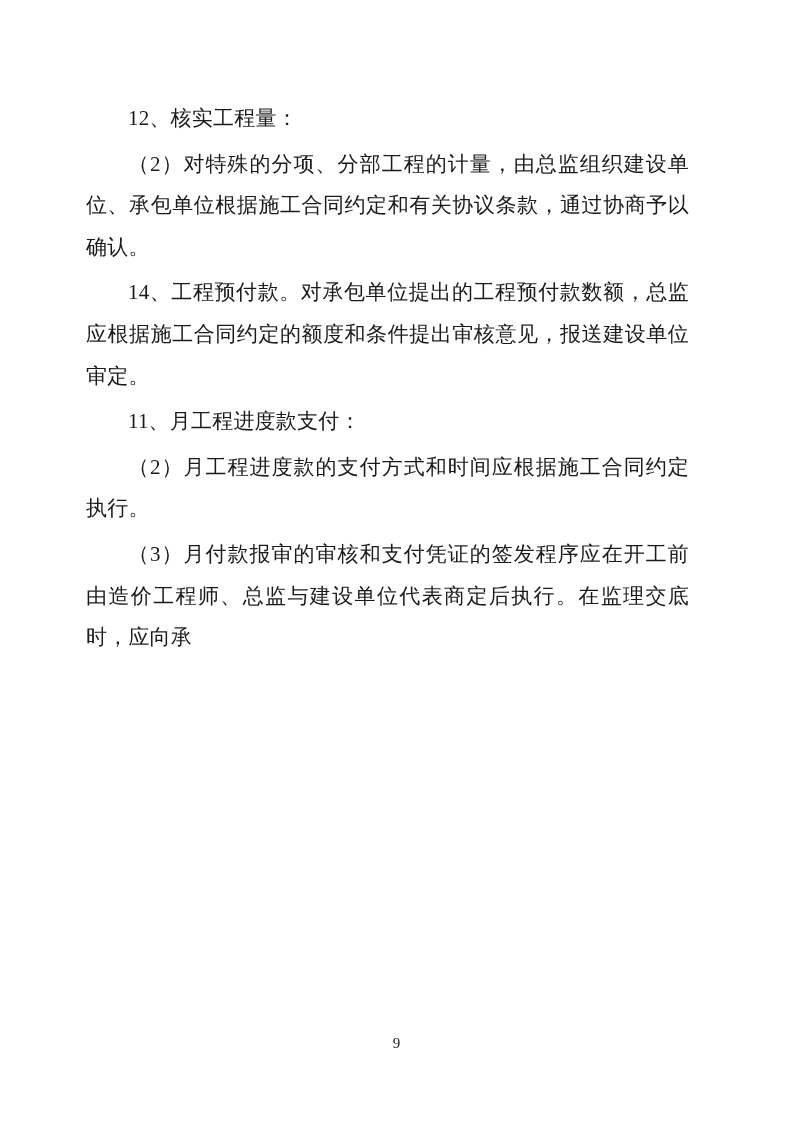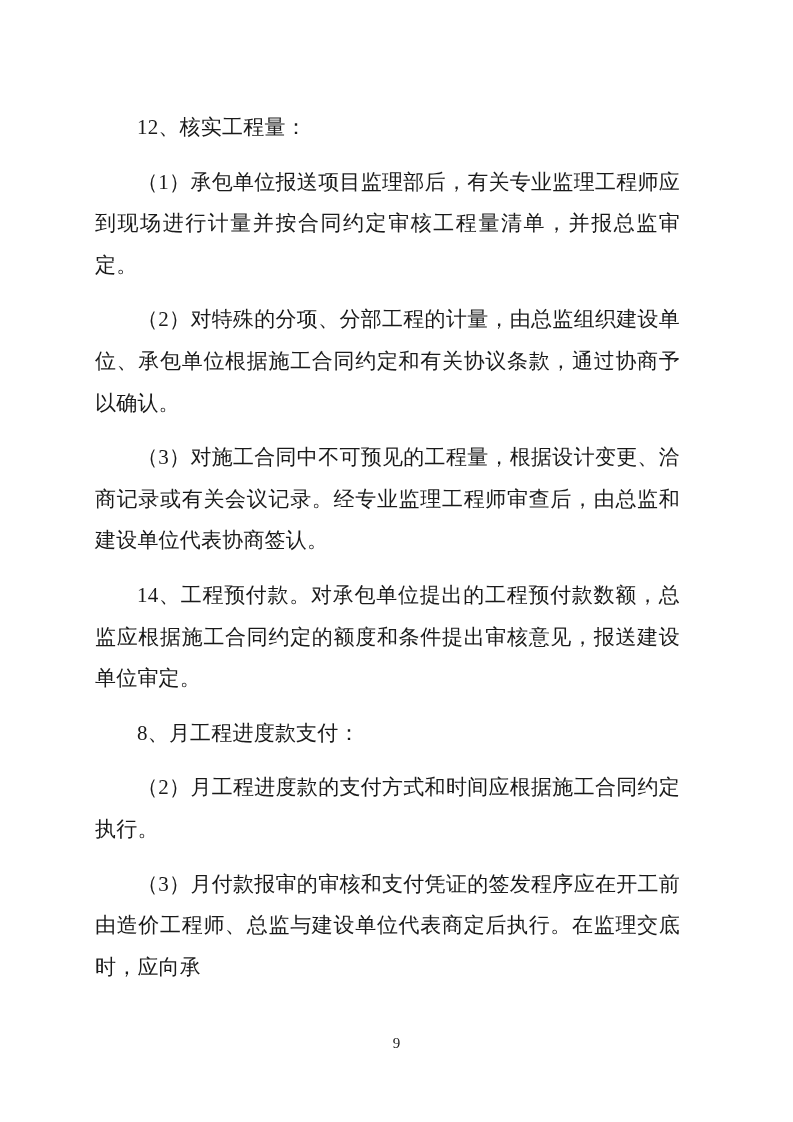--- a/index.html
+++ b/index.html
@@ -16,21 +16,21 @@
     font-family: "Liberation Serif", "DejaVu Serif", serif;
     color: #1a1a1a;
   }
   .content {
     position: absolute;
     left: 82px;
     top: 94px;
     width: 611px;
   }
   .content p {
-    margin: 13px;
+    margin: 4px;
     padding: 0;
     font-size: 21px;
     line-height: 41.6px;
     text-align: justify;
     text-indent: 2em;
     letter-spacing: 0.2px;
     word-break: break-all;
   }
   .footer {
     position: absolute;
@@ -42,22 +42,20 @@
     line-height: 20px;
     color: #1a1a1a;
   }
 </style>
 </head>
 <body>
 
 <div class="page">
   <div class="content">
     <p>12、核实工程量：</p>
-    <p>（1）承包单位报送项目监理部后，有关专业监理工程师应到现场进行计量并按合同约定审核工程量清单，并报总监审定。</p>
     <p>（2）对特殊的分项、分部工程的计量，由总监组织建设单位、承包单位根据施工合同约定和有关协议条款，通过协商予以确认。</p>
-    <p>（3）对施工合同中不可预见的工程量，根据设计变更、洽商记录或有关会议记录。经专业监理工程师审查后，由总监和建设单位代表协商签认。</p>
     <p>14、工程预付款。对承包单位提出的工程预付款数额，总监应根据施工合同约定的额度和条件提出审核意见，报送建设单位审定。</p>
-    <p>8、月工程进度款支付：</p>
+    <p>11、月工程进度款支付：</p>
     <p>（2）月工程进度款的支付方式和时间应根据施工合同约定执行。</p>
     <p>（3）月付款报审的审核和支付凭证的签发程序应在开工前由造价工程师、总监与建设单位代表商定后执行。在监理交底时，应向承</p>
   </div>
   <div class="footer">9</div>
 </div>
 
 </body></html>

